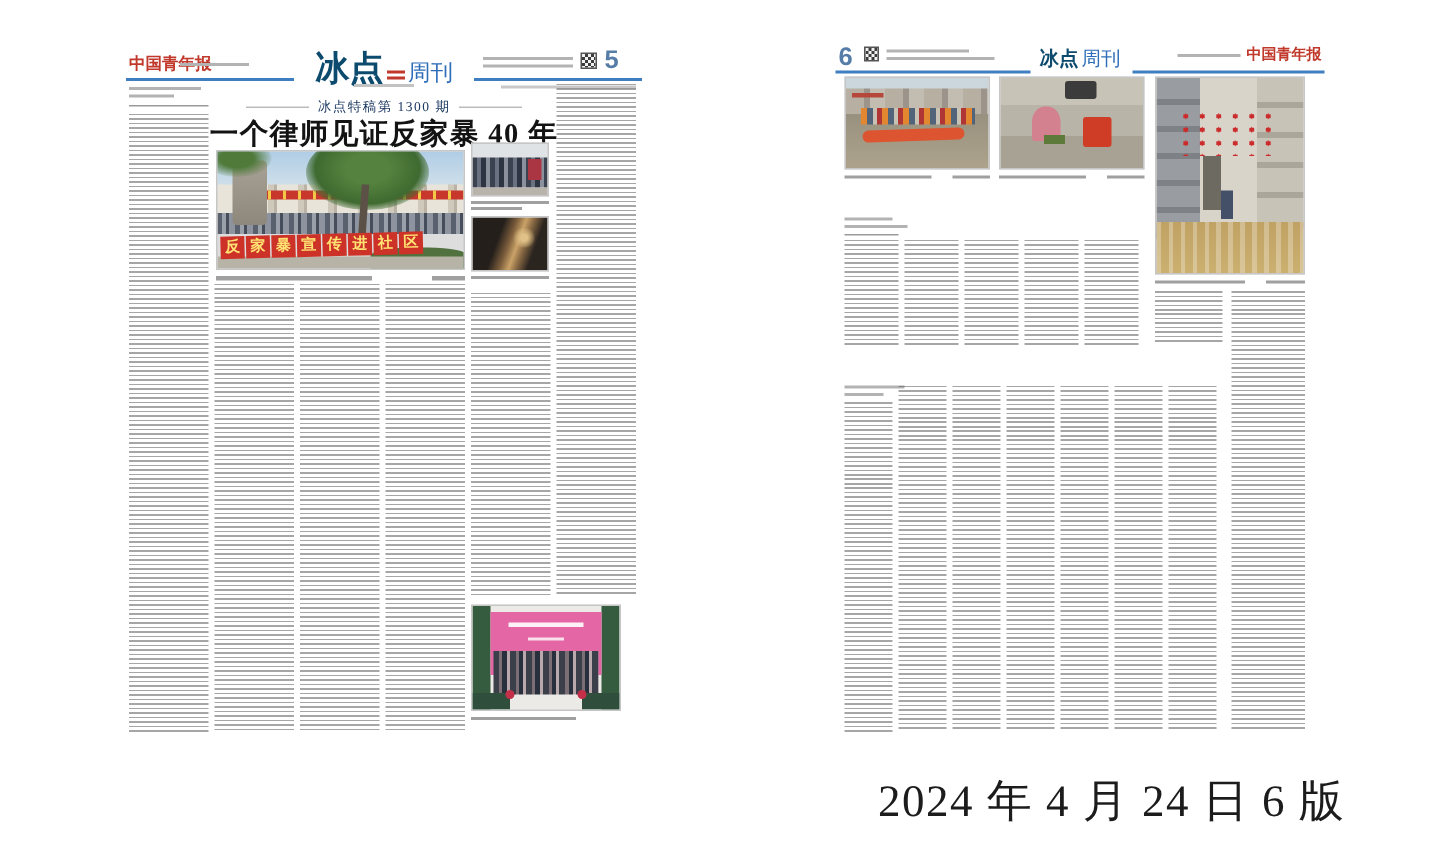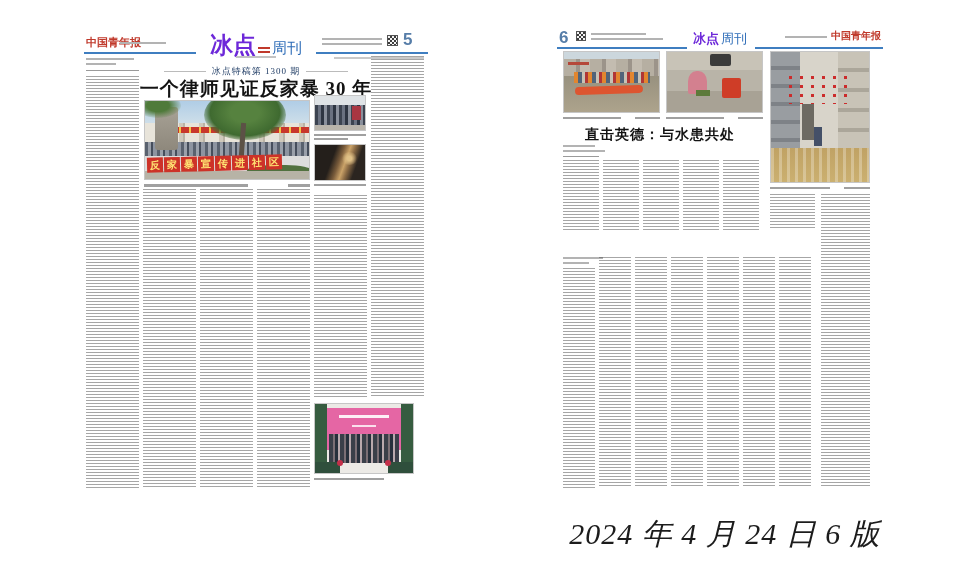--- a/index.html
+++ b/index.html
@@ -15,21 +15,21 @@
   .rule{position:absolute;background:#9a9a9a;}
   .blue-rule{position:absolute;height:2px;background:#3f7ec0;}
   .photo{position:absolute;border:1px solid #c6c6c6;overflow:hidden;box-sizing:border-box;background:#ddd;}
   .ph{position:absolute;}
   .qr{position:absolute;background:repeating-conic-gradient(#3c3c3c 0% 25%,#f2f2f2 25% 50%);
       background-size:4px 4px;border:1px solid #555;box-sizing:border-box;}
   .masthead{position:absolute;color:#c0392b;font-weight:bold;white-space:nowrap;}
   .pagenum{position:absolute;color:#567da8;font-weight:bold;font-family:"Liberation Sans",sans-serif;}
   .headline{position:absolute;font-weight:bold;color:#131313;text-align:center;white-space:nowrap;}
   .title-wrap{position:absolute;display:flex;align-items:baseline;white-space:nowrap;}
-  .t-main{color:#6d28d9;font-weight:bold;}
+  .t-main{color:#0c4a6e;font-weight:bold;}
   .t-sub{color:#2e6db8;}
   .series{position:absolute;display:flex;align-items:center;justify-content:center;gap:6px;width:100%;}
   .series .ln{width:42px;height:1px;background:#bbb;}
   .series .txt{font-size:9px;color:#1d3a63;letter-spacing:1px;white-space:nowrap;text-align:center;}
   .tile{width:16px;height:15px;background:#cd3228;color:#ffe473;font-size:10px;line-height:15px;
         text-align:center;font-weight:bold;font-family:"DejaVu Sans",sans-serif;}
   .tiles{position:absolute;display:flex;gap:1px;transform:rotate(-1.5deg);}
   .footer-cap{position:absolute;font-size:30px;color:#1c1c1c;text-align:center;letter-spacing:1px;white-space:nowrap;}
 </style>
 </head>
@@ -59,21 +59,21 @@
 
     <div class="blue-rule" style="left:0;top:20px;width:112px;"></div>
     <div class="blue-rule" style="left:232px;top:20px;width:112px;"></div>
     <div class="mb" style="left:250px;top:25px;width:90px;height:2px;background:#c9c9c9;"></div>
 
     <div class="series" style="top:33px;">
       <span class="ln"></span>
       <span class="txt">冰点特稿第 1300 期</span>
       <span class="ln"></span>
     </div>
-    <div class="headline" style="left:0;top:44px;width:344px;font-size:19px;letter-spacing:1px;">一个律师见证反家暴 30 年</div>
+    <div class="headline" style="left:0;top:44px;width:344px;font-size:19px;letter-spacing:1px;">一个律师见证反家暴 40 年</div>
 
     <div class="mb" style="left:2px;top:26px;width:48px;"></div>
     <div class="mb" style="left:2px;top:31px;width:30px;"></div>
     <div class="rule" style="left:2px;top:38px;width:53px;height:1px;"></div>
     <div class="tcol" style="left:2px;top:44px;width:53px;height:412px;"></div>
 
     <div class="photo" style="left:60px;top:68px;width:166px;height:80px;">
       <div class="ph" style="left:0;top:0;right:0;height:30%;background:linear-gradient(#b0cde6,#cfdfe9);"></div>
       <div class="ph" style="left:0;top:28%;right:0;height:36%;background:repeating-linear-gradient(90deg,#e8e4da 0 14px,#cfc9bc 14px 18px,#bab3a5 18px 20px);"></div>
       <div class="ph" style="left:10%;top:33%;right:0;height:8%;background:#c8372c;background-image:repeating-linear-gradient(90deg,transparent 0 8px,rgba(247,216,74,.9) 8px 10px);"></div>
@@ -180,21 +180,20 @@
       <div class="ph" style="right:0;top:0;width:32%;height:78%;background:repeating-linear-gradient(180deg,#c8c3b7 0 16px,#aba69a 16px 20px);"></div>
       <div class="ph" style="left:32%;top:40%;width:12%;height:28%;background:#6d6a62;"></div>
       <div class="ph" style="left:14%;right:18%;top:16%;height:24%;background-image:radial-gradient(circle 2px at 50% 50%,#cc2b2b 85%,transparent 86%);background-size:11px 9px;"></div>
       <div class="ph" style="left:0;right:0;bottom:0;height:26%;background:linear-gradient(#c0a264,#cbb070);"></div>
       <div class="ph" style="left:0;right:0;bottom:0;height:26%;background:repeating-linear-gradient(90deg,rgba(255,255,255,.28) 0 3px,transparent 3px 8px);"></div>
       <div class="ph" style="left:44%;top:58%;width:8%;height:14%;background:#445068;"></div>
     </div>
     <div class="cap" style="left:213px;top:159px;width:60px;height:2px;"></div>
     <div class="cap" style="left:287px;top:159px;width:26px;height:2px;"></div>
 
-    <div class="headline" style="left:0;top:98px;width:206px;font-size:14px;letter-spacing:1px;">直击英德：与水患共处</div>
     <div class="mb" style="left:6px;top:117px;width:32px;"></div>
     <div class="mb" style="left:6px;top:122px;width:42px;"></div>
     <div class="rule" style="left:6px;top:128px;width:36px;height:1px;"></div>
 
     <div class="tcol" style="left:6px;top:132px;width:36px;height:70px;"></div>
     <div class="tcol" style="left:46px;top:132px;width:36px;height:70px;"></div>
     <div class="tcol" style="left:86px;top:132px;width:36px;height:70px;"></div>
     <div class="tcol" style="left:126px;top:132px;width:36px;height:70px;"></div>
     <div class="tcol" style="left:166px;top:132px;width:36px;height:70px;"></div>
     <div class="tcol" style="left:213px;top:166px;width:45px;height:36px;"></div>
@@ -205,15 +204,15 @@
 
     <div class="tcol" style="left:6px;top:240px;width:32px;height:220px;"></div>
     <div class="tcol" style="left:42px;top:229px;width:32px;height:231px;"></div>
     <div class="tcol" style="left:78px;top:229px;width:32px;height:231px;"></div>
     <div class="tcol" style="left:114px;top:229px;width:32px;height:231px;"></div>
     <div class="tcol" style="left:150px;top:229px;width:32px;height:231px;"></div>
     <div class="tcol" style="left:186px;top:229px;width:32px;height:231px;"></div>
     <div class="tcol" style="left:222px;top:229px;width:32px;height:231px;"></div>
   </div>
 
-  <div class="footer-cap" style="left:546px;top:514px;width:358px;font-style:italic;">2024 年 4 月 24 日 6 版</div>
+  <div class="footer-cap" style="left:562px;top:514px;width:358px;">2024 年 4 月 24 日 6 版</div>
 
 </div>
 
 </body></html>

